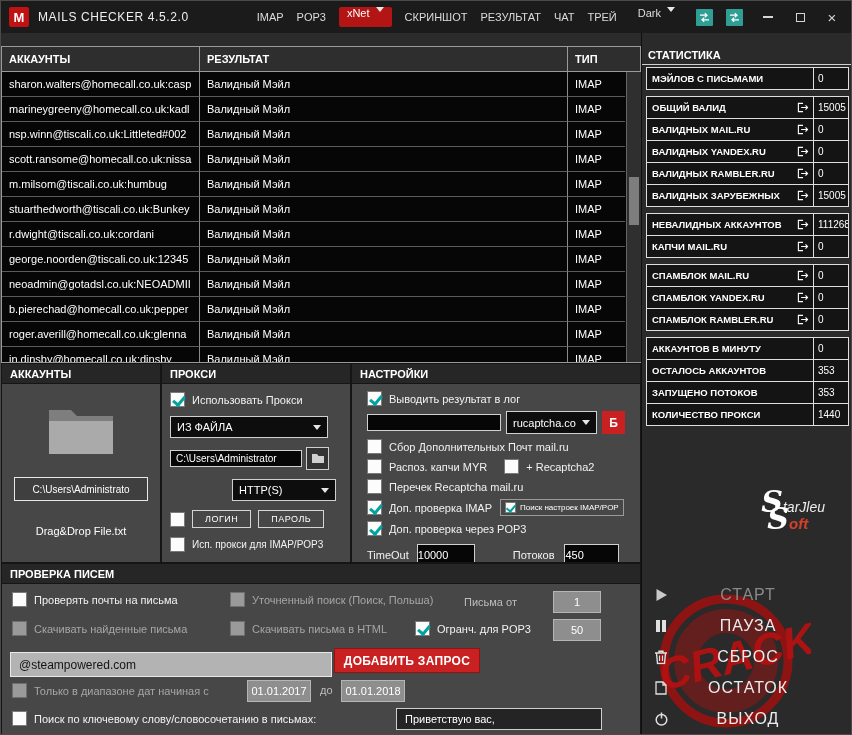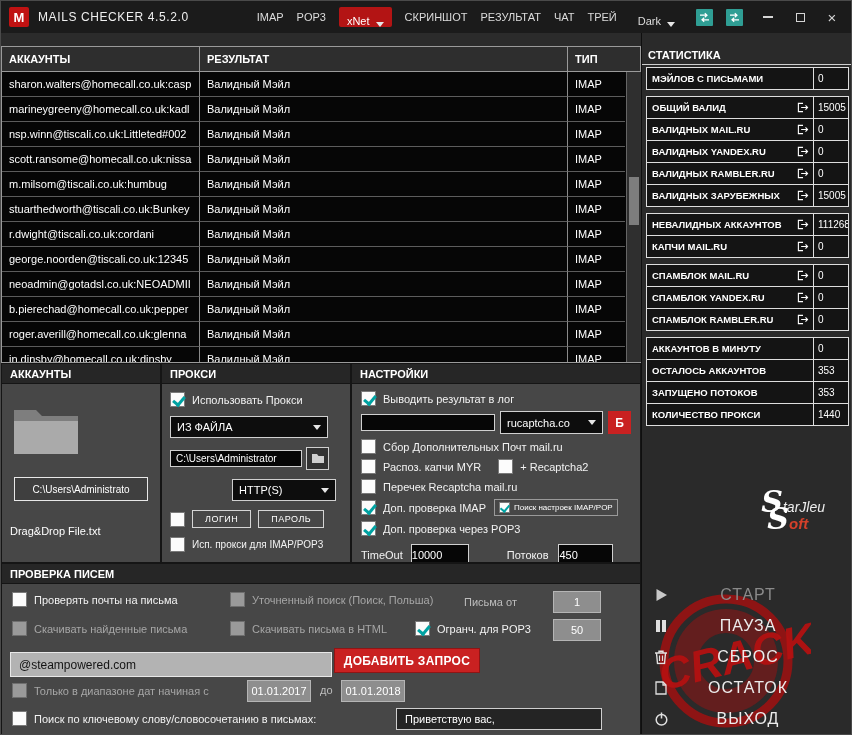--- a/index.html
+++ b/index.html
@@ -5,21 +5,21 @@
   *{box-sizing:border-box;margin:0;padding:0}
   html,body{width:852px;height:735px;overflow:hidden;background:#222;font-family:"Liberation Sans",sans-serif}
   .app{position:relative;width:852px;height:735px;background:#2b2b2b;border:1px solid #4a4a4a;overflow:hidden}
 
   
   .titlebar{position:absolute;top:0;left:0;width:852px;height:32px;background:#1b1b1b;display:flex;align-items:center}
   .logo-m{width:20px;height:20px;margin-left:8px;background:#c01212;color:#fff;font-weight:bold;font-size:13px;display:flex;align-items:center;justify-content:center;border-radius:2px;flex:none}
   .app-title{margin-left:9px;font-size:12px;color:#efefef;letter-spacing:.6px;white-space:nowrap}
   .menu{margin-left:auto;display:flex;align-items:center;gap:13px;font-size:11px;color:#dcdcdc}
   .mitem{cursor:pointer;white-space:nowrap}
-  .chip{display:flex;align-items:flex-end;height:20px;padding:0 8px;border-radius:2px;cursor:pointer;white-space:nowrap}
+  .chip{display:flex;align-items:flex-start;height:20px;padding:0 8px;border-radius:2px;cursor:pointer;white-space:nowrap}
   .chip.red{background:#b31414;color:#fff}
   .caret{width:0;height:0;border-left:4px solid transparent;border-right:4px solid transparent;border-top:5px solid #e6e6e6;display:inline-block;margin-left:6px}
   .tealbtn{width:17px;height:17px;background:#2f9e94;display:flex;align-items:center;justify-content:center;cursor:pointer;border-radius:1px;flex:none}
   .wincontrols{display:flex;align-items:center;gap:10px;margin:0 10px 0 14px}
   .wc{width:22px;height:22px;display:flex;align-items:center;justify-content:center;color:#d5d5d5;cursor:pointer;font-size:15px}
   .minbar{width:10px;height:2px;background:#d5d5d5;display:inline-block}
   .maxbox{width:9px;height:9px;border:1px solid #d5d5d5;display:inline-block}
 
   
   .left{position:absolute;top:32px;left:0;width:640px;height:703px}
@@ -48,27 +48,27 @@
   .cb.checked::after{content:"";position:absolute;left:4px;top:1px;width:5px;height:9px;border-right:3px solid #00a2a2;border-bottom:3px solid #00a2a2;transform:rotate(40deg)}
   .cb.disabled{background:#9a9a9a;border-color:#6f6f6f}
   .cb.small{width:11px;height:11px}
   .cb.small.checked::after{left:2px;top:0;width:4px;height:7px;border-width:2px}
   .select{display:flex;align-items:center;justify-content:space-between;height:22px;padding:0 6px;background:#0d0d0d;border:1px solid #d0d0d0;color:#fff;font-size:11px;cursor:pointer;white-space:nowrap}
   .dkinput{background:#060606;border:1px solid #d0d0d0;color:#fff;font-size:10px;height:17px;padding:0 5px;font-family:"Liberation Sans",sans-serif}
   .hrow{display:flex;align-items:center}
   .folderbtn{width:23px;height:23px;margin-left:4px;background:#333;border:1px solid #cfcfcf;display:flex;align-items:center;justify-content:center;cursor:pointer;flex:none}
   .obtn{border:1px solid #d5d5d5;color:#fff;font-size:9px;padding:3px 12px;letter-spacing:.5px;cursor:pointer;white-space:nowrap}
   .proxy-body{display:flex;flex-direction:column;gap:9px}
-  .settings-body{display:flex;flex-direction:column;gap:5px;padding:7px 9px}
+  .settings-body{display:flex;flex-direction:column;gap:5px;padding:7px 15px}
   .minibox{border:1px solid #9a9a9a;display:flex;align-items:center;gap:4px;padding:2px 4px;margin-left:8px}
   .minibox .ml{font-size:8px;color:#fff;white-space:nowrap}
   .redbtn{width:23px;height:23px;background:#c92121;color:#fff;font-weight:bold;font-size:12px;display:flex;align-items:center;justify-content:center;cursor:pointer;margin-left:5px;flex:none}
   .tlabel{font-size:11px;color:#f2f2f2;white-space:nowrap}
   .numinput{background:#060606;border:1px solid #d0d0d0;color:#fff;font-size:11px;height:21px;font-family:"Liberation Sans",sans-serif}
-  .acc-body{text-align:left}
+  .acc-body{text-align:center}
   .pathbox{width:134px;height:24px;margin:17px auto 0;border:1px solid #e8e8e8;background:#3f3f3f;color:#fff;font-size:10px;display:flex;align-items:center;justify-content:center;cursor:pointer;overflow:hidden;white-space:nowrap}
   .draghint{margin-top:24px;font-size:11px;color:#fff}
 
   
   .panel.letters{position:absolute;top:530px;left:0;width:640px;height:194px}
   .letters-body{position:relative;height:152px}
   .abs{position:absolute}
   .grayinput{background:#8e8e8e;border:1px solid #b5b5b5;color:#fff;text-align:center;font-size:11px;height:22px;font-family:"Liberation Sans",sans-serif}
   .steam-input{background:#b3b3b3;border:1px solid #e8e8e8;color:#141414;font-size:12px;padding:0 8px;height:25px;font-family:"Liberation Sans",sans-serif}
   .kw-input{background:#242424;border:1px solid #cfcfcf;color:#fff;font-size:11px;padding:0 8px;height:22px;font-family:"Liberation Sans",sans-serif}

